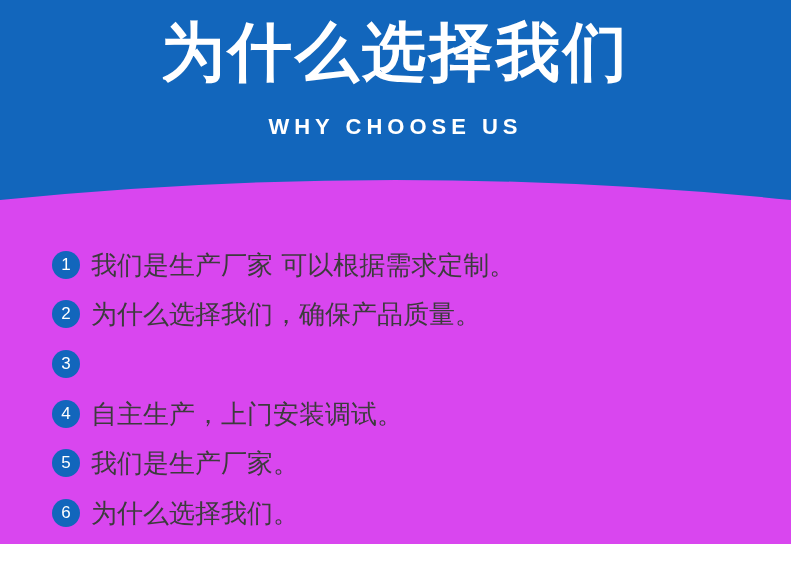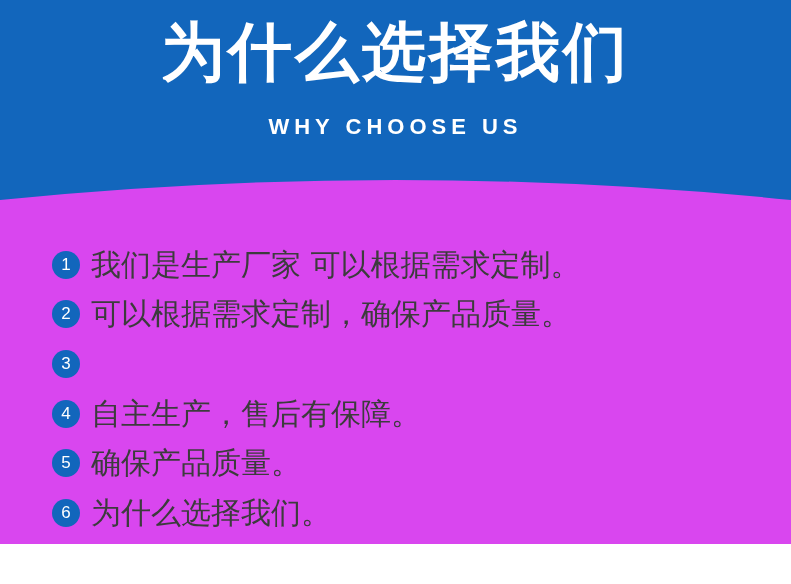--- a/index.html
+++ b/index.html
@@ -98,21 +98,21 @@
     font-size: 17px;
     line-height: 28px;
     text-align: center;
     font-family: "Liberation Sans", "DejaVu Sans", sans-serif;
     font-weight: normal;
     margin-right: 11px;
   }
   .item-text {
     flex: 0 1 auto;
     color: #3c3c3c;
-    font-size: 30px;
+    font-size: 26px;
     line-height: 30px;
     letter-spacing: 0px;
     white-space: nowrap;
     font-family: "DejaVu Sans", "Liberation Sans", sans-serif;
   }
 
   
   .bottom-bar {
     position: absolute;
     left: 0;
@@ -139,35 +139,35 @@
 
   <div class="list">
 
     <div class="list-item">
       <span class="badge">1</span>
       <span class="item-text">我们是生产厂家 可以根据需求定制。</span>
     </div>
 
     <div class="list-item">
       <span class="badge">2</span>
-      <span class="item-text">可以根据需求定制，确保产品质量。</span>
+      <span class="item-text">为什么选择我们，确保产品质量。</span>
     </div>
 
     <div class="list-item">
       <span class="badge">3</span>
     </div>
 
     <div class="list-item">
       <span class="badge">4</span>
-      <span class="item-text">自主生产，售后有保障。</span>
+      <span class="item-text">自主生产，上门安装调试。</span>
     </div>
 
     <div class="list-item">
       <span class="badge">5</span>
-      <span class="item-text">确保产品质量。</span>
+      <span class="item-text">我们是生产厂家。</span>
     </div>
 
     <div class="list-item">
       <span class="badge">6</span>
       <span class="item-text">为什么选择我们。</span>
     </div>
 
   </div>
 
   <div class="bottom-bar"></div>

